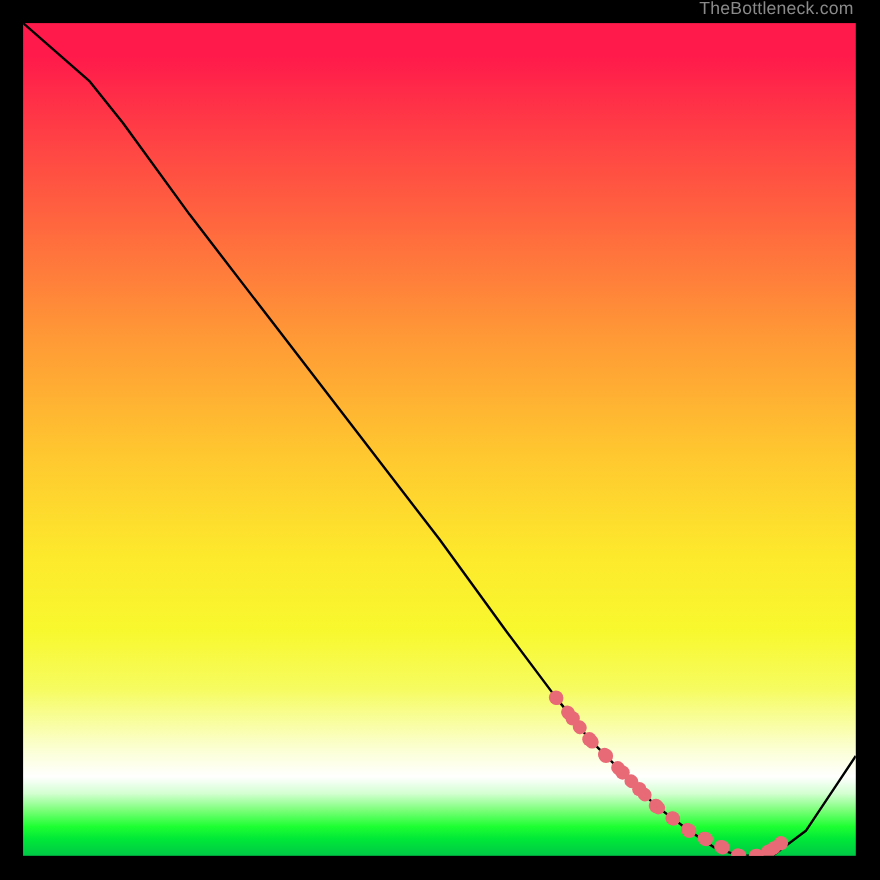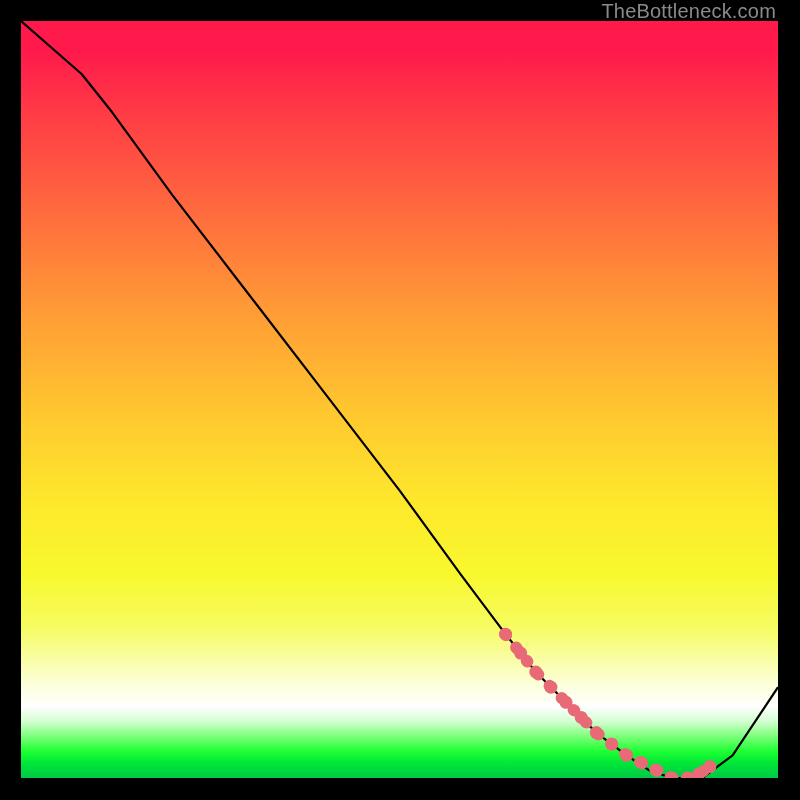--- a/index.html
+++ b/index.html
@@ -49,21 +49,21 @@
     top: 0;
     width: 757px;
     height: 757px;
     display: block;
   }
   .watermark {
     position: absolute;
     top: 0px;
     right: 24px;
     color: #8a8a8a;
-    font-size: 20px;
+    font-size: 16px;
     letter-spacing: 0.2px;
     font-weight: 400;
     user-select: none;
   }
 </style>
 </head>
 <body>
 
 <div class="stage">
   <div class="watermark">TheBottleneck.com</div>

